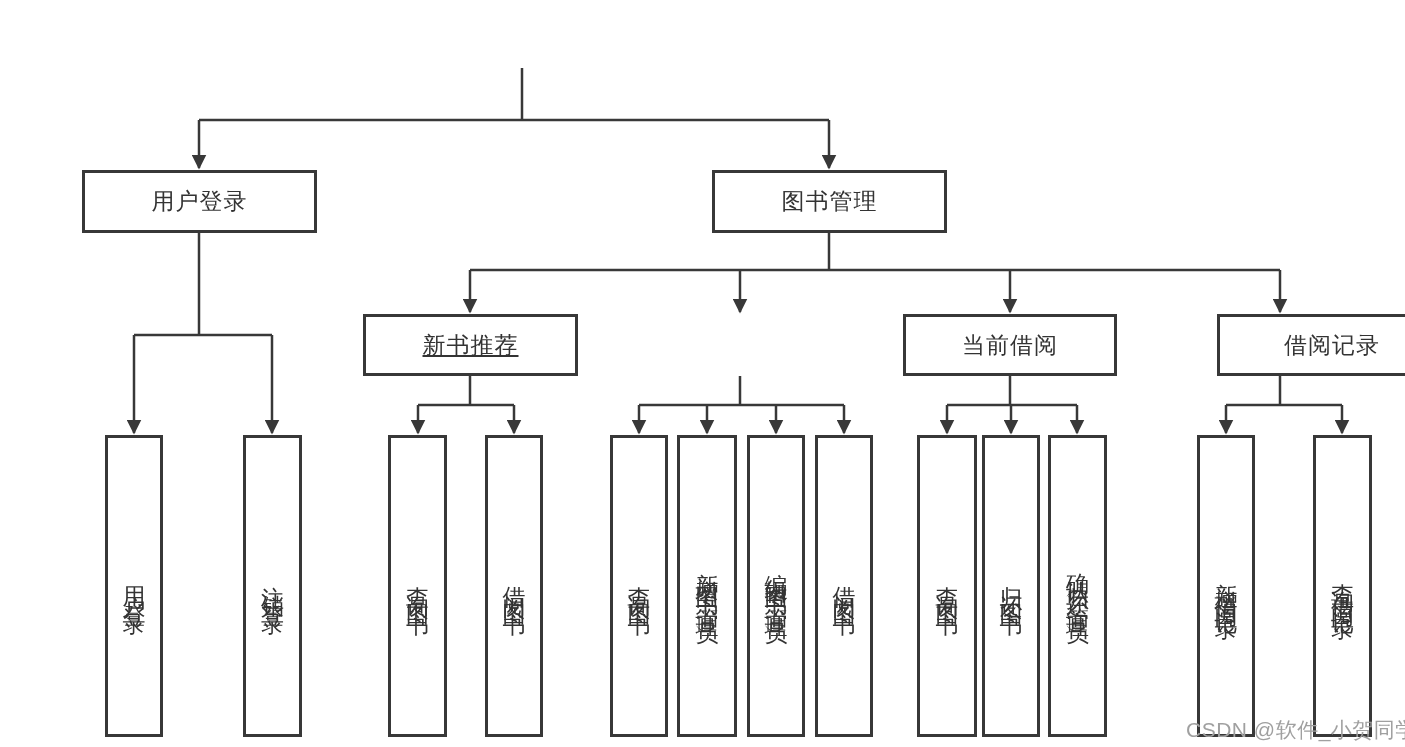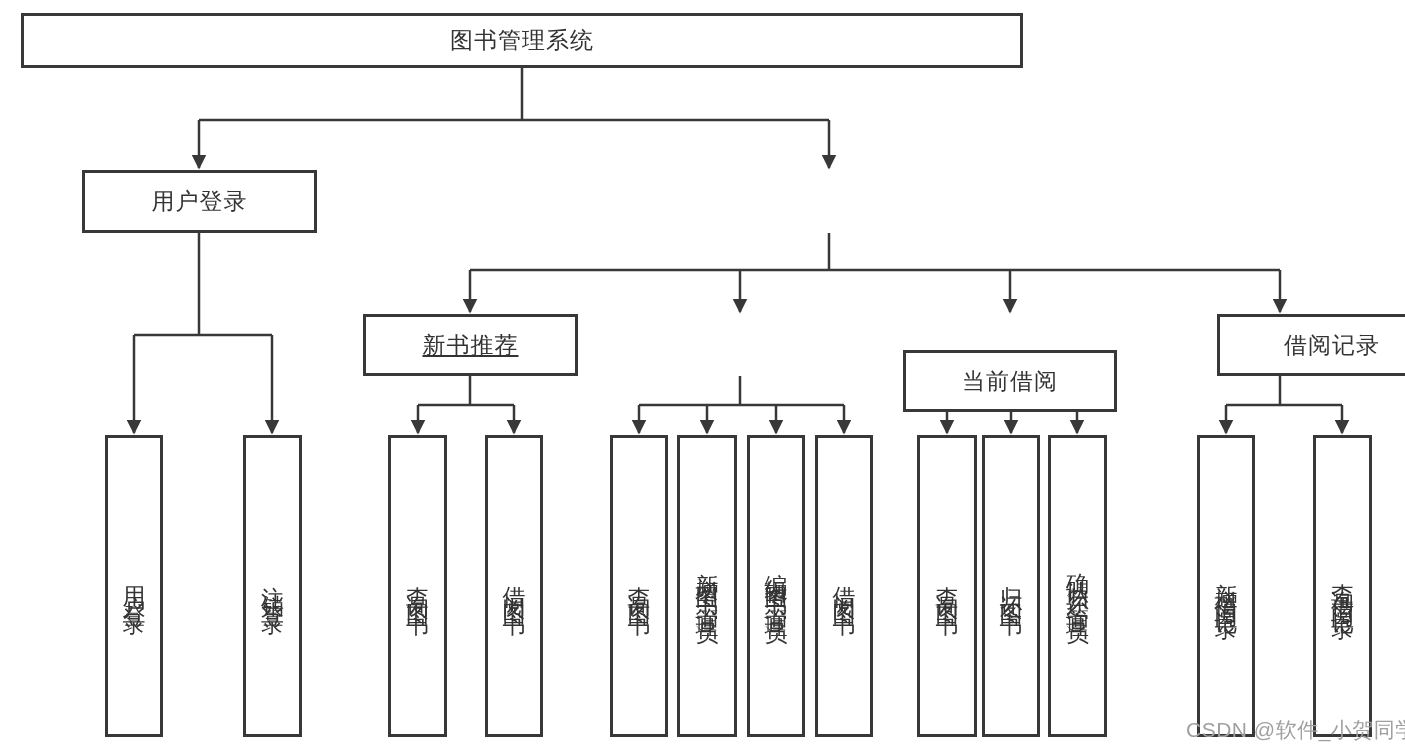--- a/index.html
+++ b/index.html
@@ -39,21 +39,21 @@
     font-size:23px;
     line-height:1;
   }
   .v-text.short{letter-spacing:9px;}
   
   .n-root          {left:21px;  top:13px;  width:1002px; height:55px;}
   .n-user-login    {left:82px;  top:170px; width:235px;  height:63px;}
   .n-book-mgmt     {left:712px; top:170px; width:235px;  height:63px;}
   .n-new-book-rec  {left:363px; top:314px; width:215px;  height:62px;text-decoration:underline;}
   .n-book-borrow   {left:633px; top:314px; width:215px;  height:62px;}
-  .n-current-borrow{left:903px; top:314px; width:214px;  height:62px;margin-top:36px;}
+  .n-current-borrow{left:903px; top:314px; width:214px;  height:62px;}
   .n-borrow-record {left:1217px;top:314px; width:214px;  height:62px;padding-left:16px;}
   .leaf{top:435px;height:302px;}
   .l-1 {left:105px; width:58px;}
   .l-2 {left:243px; width:59px;}
   .l-3 {left:388px; width:59px;}
   .l-4 {left:485px; width:58px;}
   .l-5 {left:610px; width:58px;}
   .l-6 {left:677px; width:60px;}
   .l-7 {left:747px; width:58px;}
   .l-8 {left:815px; width:58px;}
@@ -111,26 +111,26 @@
     <path d="M1010,376 L1010,405 M947,405 L1077,405"></path>
     <path d="M947,405 L947,433" marker-end="url(#arrow)"></path>
     <path d="M1011,405 L1011,433" marker-end="url(#arrow)"></path>
     <path d="M1077,405 L1077,433" marker-end="url(#arrow)"></path>
 
     <path d="M1280,376 L1280,405 M1226,405 L1342,405"></path>
     <path d="M1226,405 L1226,433" marker-end="url(#arrow)"></path>
     <path d="M1342,405 L1342,433" marker-end="url(#arrow)"></path>
   </svg>
 
-  <div class="node n-root">
-    <span>图书管理系统</span>
-  </div>
 
   <div class="node n-user-login">
     <span>用户登录</span>
+  </div>
+  <div class="node n-book-mgmt">
+    <span>图书管理</span>
   </div>
 
   <div class="node n-new-book-rec">
     <span>新书推荐</span>
   </div>
   <div class="node n-current-borrow">
     <span>当前借阅</span>
   </div>
   <div class="node n-borrow-record">
     <span>借阅记录</span>

